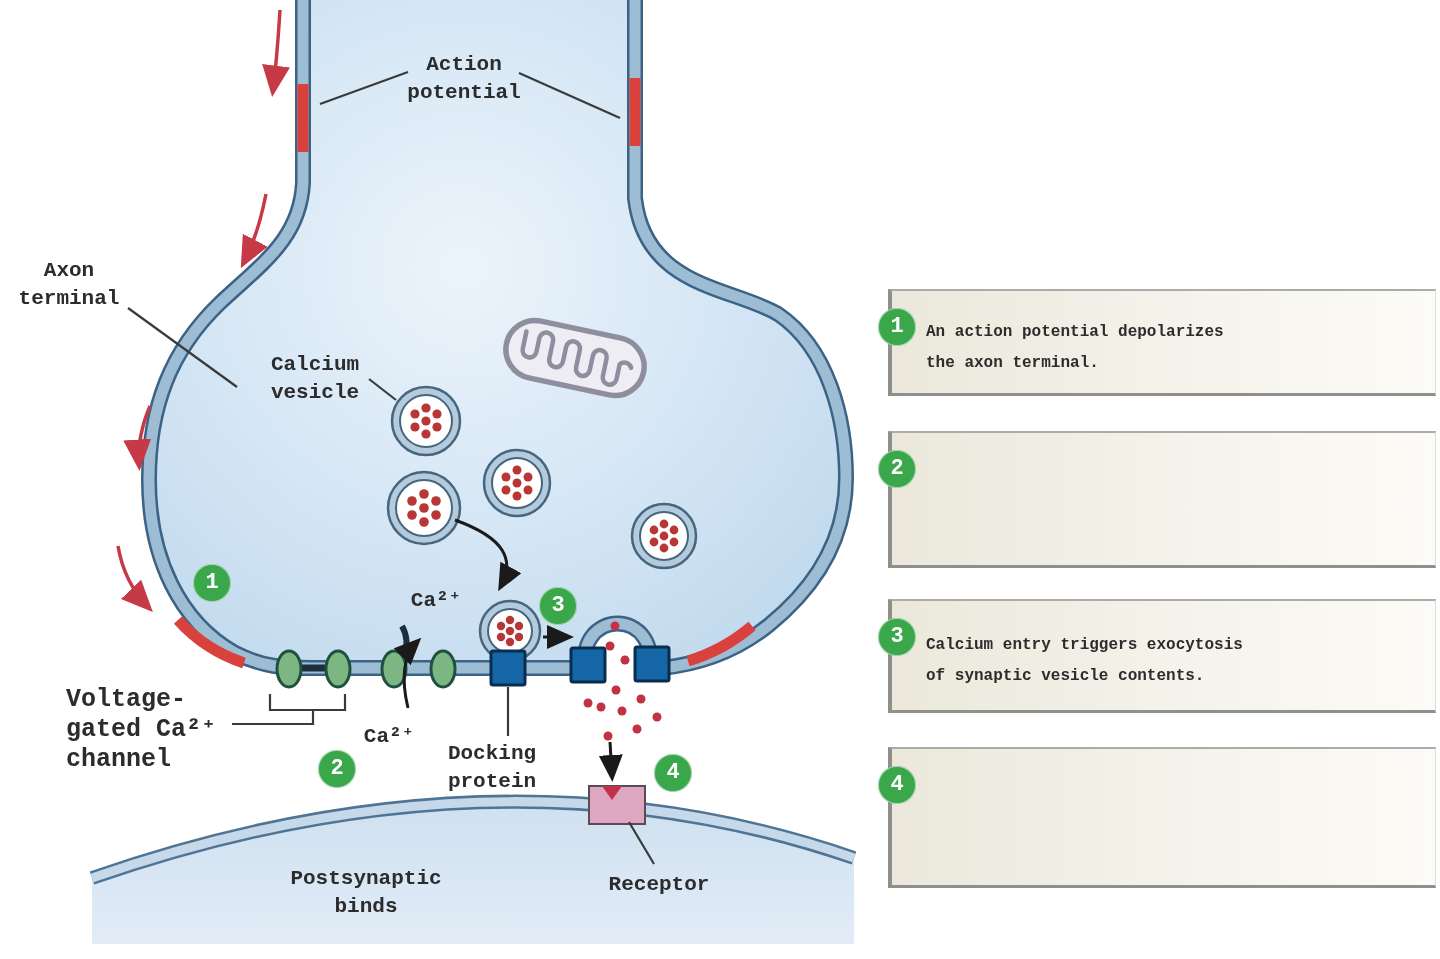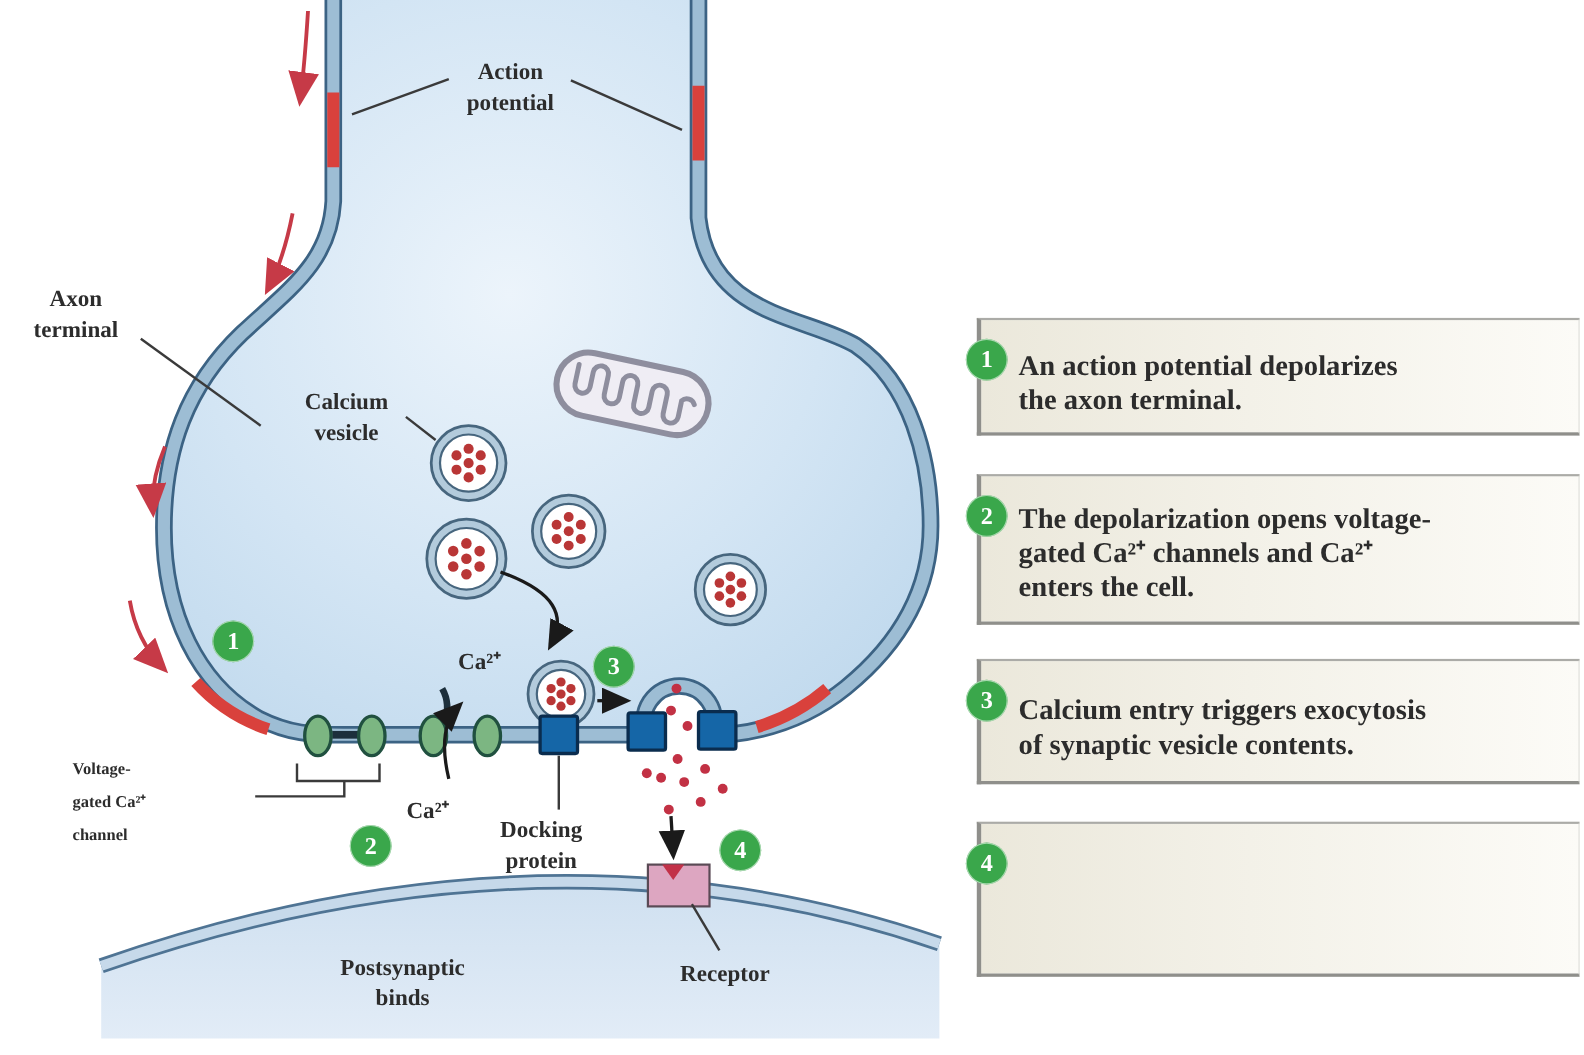--- a/index.html
+++ b/index.html
@@ -1,31 +1,31 @@
 <!DOCTYPE html>
 <html><head>
 <meta charset="utf-8">
 <style>
   html,body{margin:0;padding:0;background:#fff;}
   .stage{position:relative;width:1440px;height:959px;background:#fff;overflow:hidden;
-         font-family:Liberation Serif, serif;}
+         font-family:Liberation Mono, monospace;}
   svg{position:absolute;left:0;top:0;}
   .lbl{position:absolute;transform:translate(-50%,-50%);text-align:center;font-weight:bold;
        font-size:21px;line-height:28px;color:#2c2c2c;white-space:pre-line;}
-  .lbl-left{position:absolute;text-align:left;font-weight:bold;font-size:15px;line-height:30px;
+  .lbl-left{position:absolute;text-align:left;font-weight:bold;font-size:25px;line-height:30px;
        color:#2c2c2c;white-space:pre-line;}
   .badge{position:absolute;width:38px;height:38px;border-radius:50%;background:#3aa74b;
        color:#fff;font-weight:bold;font-size:22px;line-height:38px;text-align:center;
        box-shadow:0 0 0 1px rgba(255,255,255,.55) inset;}
   .step-box{position:absolute;left:888px;width:548px;box-sizing:border-box;
        background:linear-gradient(90deg,#ebe8db 0%,#f3f1e8 45%,#fcfbf7 100%);
        border-top:2px solid #ababa7;border-right:1px solid #dcdcd6;
        border-left:4px solid #8f8f8b;border-bottom:3px solid #8f8f8b;}
   .step-box .badge{left:-14px;top:17px;}
-  .step-text{position:absolute;left:34px;top:0;font-weight:bold;font-size:26px;line-height:31px;
+  .step-text{position:absolute;left:34px;top:0;font-weight:bold;font-size:16px;line-height:31px;
        color:#2c2c2c;white-space:pre-line;}
 </style>
 </head>
 <body>
 
 <div class="stage">
 
   <svg width="860" height="959" viewBox="0 0 860 959">
     <defs>
       <radialGradient id="cellGrad" cx="45%" cy="42%" r="75%">
@@ -230,23 +230,20 @@
   <div class="badge" style="left:539px;top:587px">3</div>
   <div class="badge" style="left:654px;top:754px">4</div>
 
   <div class="step-box" style="top:289px;height:107px">
     <div class="badge">1</div>
     <div class="step-text" style="top:26px">An action potential depolarizes
 the axon terminal.</div>
   </div>
   <div class="step-box" style="top:431px;height:137px">
     <div class="badge">2</div>
-    <div class="step-text" style="top:23px">The depolarization opens voltage-
-gated Ca²⁺ channels and Ca²⁺
-enters the cell.</div>
   </div>
   <div class="step-box" style="top:599px;height:114px">
     <div class="badge">3</div>
     <div class="step-text" style="top:29px">Calcium entry triggers exocytosis
 of synaptic vesicle contents.</div>
   </div>
   <div class="step-box" style="top:747px;height:141px">
     <div class="badge">4</div>
   </div>
 

